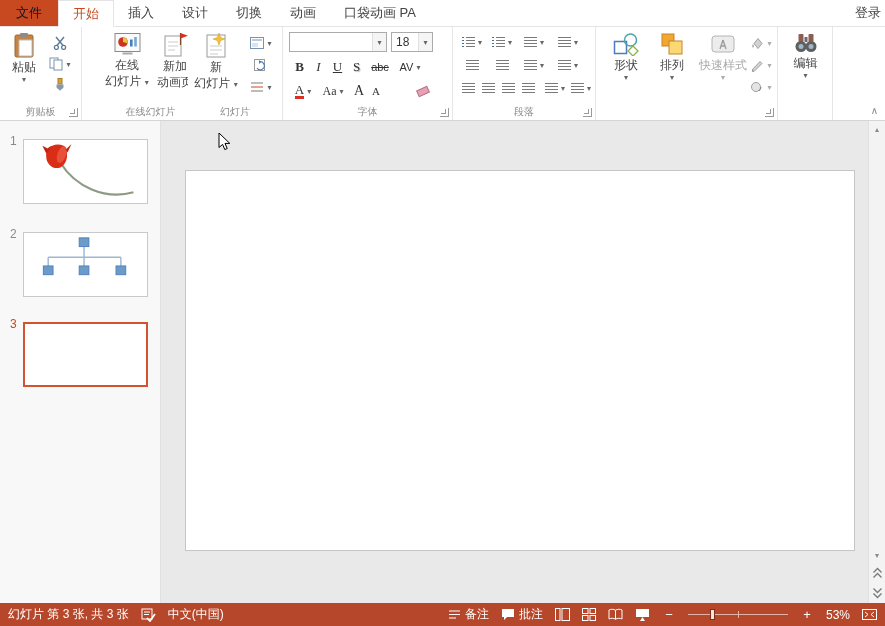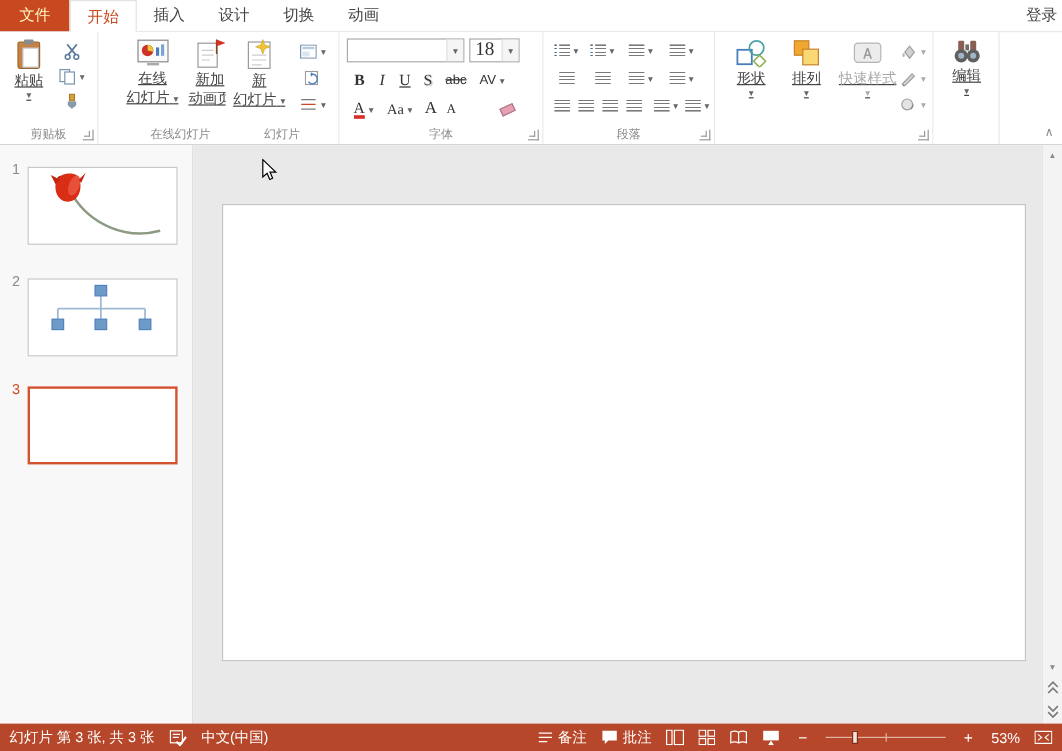--- a/index.html
+++ b/index.html
@@ -2,43 +2,43 @@
 <html><head>
 <meta charset="utf-8">
 <style>
   *{margin:0;padding:0;box-sizing:border-box;}
   html,body{background:#fff;}
   body{font-family:"Liberation Sans","DejaVu Sans",sans-serif;}
   .app{position:relative;width:885px;height:626px;background:#fff;overflow:hidden;font-size:12px;color:#444;}
 
   
   .tabbar{position:absolute;left:0;top:0;width:885px;height:27px;background:#fff;border-bottom:1px solid #E4E4E4;display:flex;align-items:stretch;}
-  .file-tab{width:58px;background:#C8491F;color:#fef9c3;display:flex;align-items:center;justify-content:center;font-size:13px;}
+  .file-tab{width:58px;background:#C8491F;color:#0f172a;display:flex;align-items:center;justify-content:center;font-size:13px;}
   .tab{padding:0 14px;display:flex;align-items:center;font-size:13px;color:#444;}
   .tab.active{color:#C8491F;background:#fff;border:1px solid #E4E4E4;border-bottom:1px solid #fff;margin-bottom:-1px;}
   .login{margin-left:auto;padding:0 4px;display:flex;align-items:center;font-size:13px;color:#444;}
 
   
   .ribbon{position:absolute;left:0;top:27px;width:885px;height:94px;background:#fff;border-bottom:1px solid #D5D5D5;}
   .group{position:absolute;top:0;height:93px;border-right:1px solid #E6E6E6;background:#fff;}
   .gl{position:absolute;left:0;right:0;bottom:1px;text-align:center;font-size:10px;color:#8A8A8A;}
   .launcher{position:absolute;right:3px;bottom:3px;width:9px;height:9px;border-right:1px solid #9A9A9A;border-bottom:1px solid #9A9A9A;}
   .launcher::after{content:"";position:absolute;right:2px;bottom:2px;width:4px;height:4px;border-right:1px solid #9A9A9A;border-bottom:1px solid #9A9A9A;}
-  .bb{position:absolute;display:flex;flex-direction:column;align-items:center;gap:2px;padding-top:5px;border-radius:2px;text-decoration:underline;}
+  .bb{position:absolute;display:flex;flex-direction:column;align-items:center;gap:2px;padding-top:5px;border-radius:2px;}
   .bb .lbl{font-size:12px;line-height:14px;color:#444;text-align:center;white-space:nowrap;}
   .bb .lbl.dis{color:#A9A9A9;}
   .caret{font-size:8px;color:#666;line-height:7px;}
   .caret.dis{color:#ABABAB;}
   .mini{position:absolute;display:flex;align-items:center;justify-content:center;gap:3px;border-radius:2px;}
   .li{display:inline-block;width:13px;height:10px;background:repeating-linear-gradient(to bottom,#7A7A7A 0 1px,transparent 1px 3px);}
   .li.bul{background:
     repeating-linear-gradient(to bottom,#7A7A7A 0 1px,transparent 1px 3px) 4px 0/9px 10px no-repeat,
     repeating-linear-gradient(to bottom,#4A6B8A 0 1px,transparent 1px 3px) 0 0/2px 10px no-repeat;}
   .combo{position:absolute;height:20px;border:1px solid #ABABAB;background:#fff;display:flex;align-items:stretch;}
-  .combo .val{flex:1;padding:0 4px;font-size:16px;display:flex;align-items:center;color:#333;font-family:Liberation Serif, serif;}
+  .combo .val{flex:1;padding:0 4px;font-size:12px;display:flex;align-items:center;color:#333;}
   .combo .dd{width:14px;display:flex;align-items:center;justify-content:center;border-left:1px solid #E0E0E0;background:#F5F5F5;}
   .fbtn{position:absolute;height:20px;display:flex;align-items:center;justify-content:center;font-family:"Liberation Serif","DejaVu Serif",serif;font-size:13px;color:#333;}
   .collapse{position:absolute;right:7px;bottom:4px;color:#8A8A8A;font-size:10px;line-height:10px;}
   .eraser{display:inline-block;width:12px;height:7px;background:#E8A0B4;border:1px solid #B07788;transform:rotate(-25deg);}
 
   
   .slide-panel{position:absolute;left:0;top:121px;width:161px;height:482px;background:#F8F8F8;border-right:1px solid #E0E0E0;}
   .snum{position:absolute;left:10px;font-size:12px;color:#8A8A8A;}
   .snum.sel{color:#C8491F;}
   .thumb{position:absolute;left:23px;width:125px;height:65px;background:#fff;border:1px solid #C9C9C9;}
@@ -65,20 +65,21 @@
 
 <div class="app">
 
   <div class="tabbar">
     <div class="file-tab">文件</div>
     <div class="tab active">开始</div>
     <div class="tab">插入</div>
     <div class="tab">设计</div>
     <div class="tab">切换</div>
     <div class="tab">动画</div>
+    <div class="tab">口袋动画 PA</div>
     <div class="login">登录</div>
   </div>
 
   <div class="ribbon">
 
     <div class="group" style="left:0;width:82px;">
       <div class="bb" style="left:5px;top:0;width:38px;height:76px;">
         <svg width="22" height="26" viewBox="0 0 22 26">
           <rect x="2" y="3" width="18" height="22" rx="1.5" fill="#C88242" stroke="#9C6630"></rect>
           <rect x="7" y="1" width="8" height="4" rx="1" fill="#8B8B8B"></rect>

